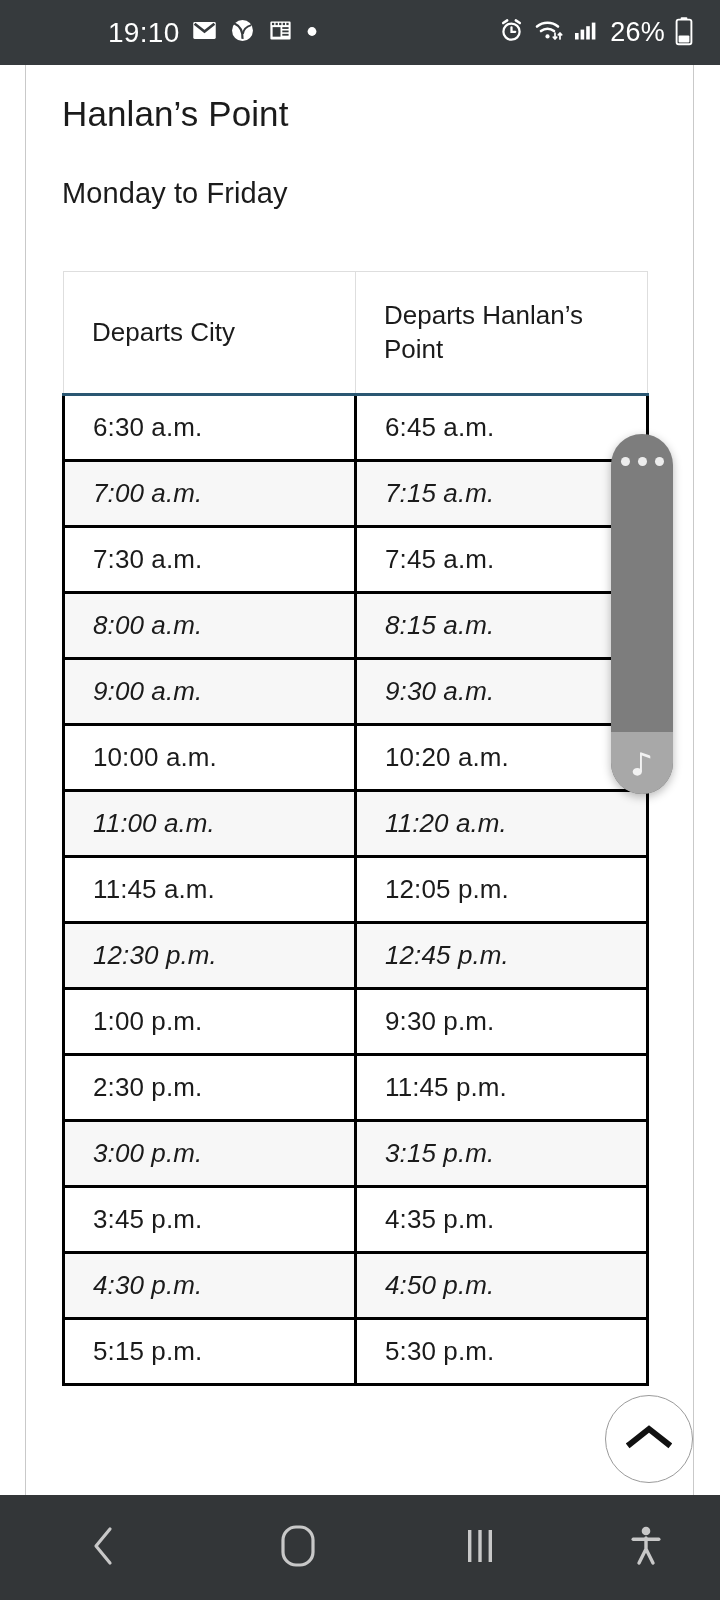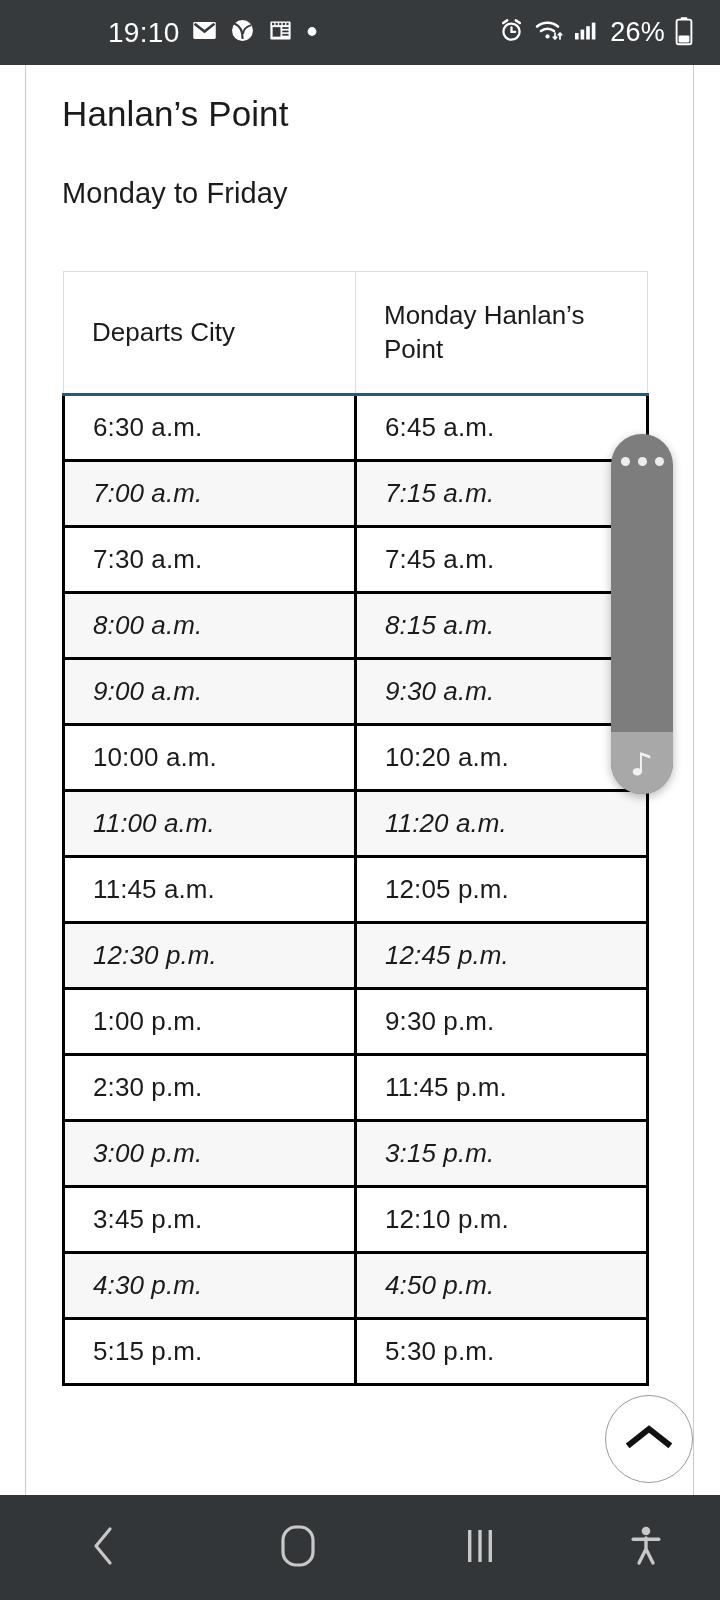--- a/index.html
+++ b/index.html
@@ -317,21 +317,21 @@
       <h2 id="page-subtitle">Monday to Friday</h2>
 
       <table id="schedule-table">
         <colgroup>
             <col class="c1">
             <col class="c2">
           </colgroup>
         <thead>
           <tr>
             <th>Departs City</th>
-            <th>Monday Hanlan’s Point</th>
+            <th>Departs Hanlan’s Point</th>
           </tr>
         </thead>
         <tbody id="schedule-body">
             <tr>
               <td>6:30 a.m.</td>
               <td>6:45 a.m.</td>
             </tr>
             <tr class="alt">
               <td>7:00 a.m.</td>
               <td>7:15 a.m.</td>
@@ -371,21 +371,21 @@
             <tr>
               <td>2:30 p.m.</td>
               <td>11:45 p.m.</td>
             </tr>
             <tr class="alt">
               <td>3:00 p.m.</td>
               <td>3:15 p.m.</td>
             </tr>
             <tr>
               <td>3:45 p.m.</td>
-              <td>12:10 p.m.</td>
+              <td>4:35 p.m.</td>
             </tr>
             <tr class="alt">
               <td>4:30 p.m.</td>
               <td>4:50 p.m.</td>
             </tr>
             <tr>
               <td>5:15 p.m.</td>
               <td>5:30 p.m.</td>
             </tr>
           </tbody>

